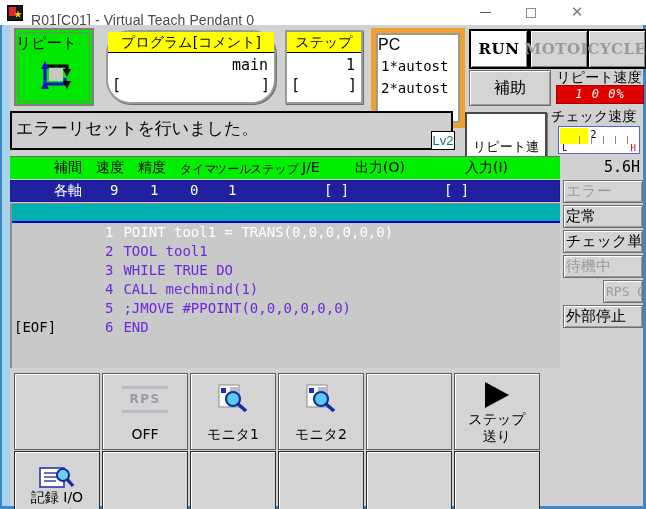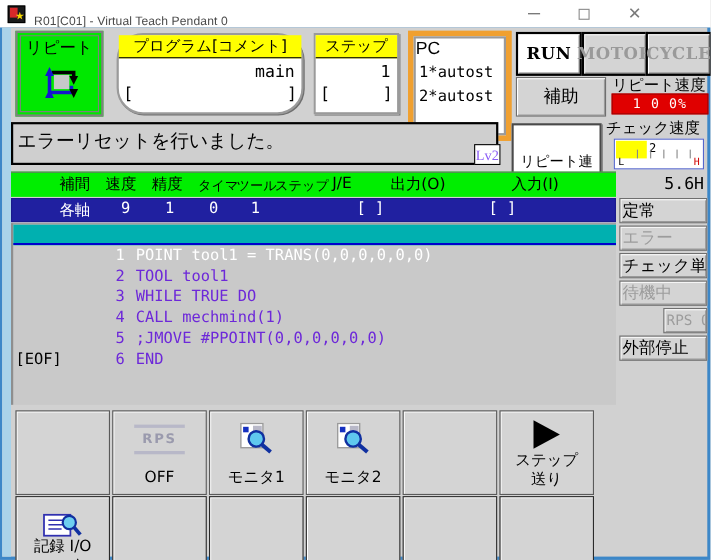--- a/index.html
+++ b/index.html
@@ -25,21 +25,21 @@
   #title-icon {
     width: 16px; height: 16px; margin-left: 7px; margin-right: 8px;
     position: relative; flex: none;
   }
   #title-icon .bk { position:absolute; left:0; top:0; width:16px; height:16px;
     background:#1a1a1a; border:1px solid #000; box-sizing:border-box; }
   #title-icon .rd { position:absolute; left:2px; top:2px; width:7px; height:9px; background:#d8282a;}
   #title-icon .yl { position:absolute; left:7px; top:6px; width:8px; height:8px; background:#f5d800;
     clip-path: polygon(50% 0%, 61% 35%, 98% 35%, 68% 57%, 79% 91%, 50% 70%, 21% 91%, 32% 57%, 2% 35%, 39% 35%); }
   #title-text {
-    font-size: 11px; color: #4a4a4a; letter-spacing: .1px;
+    font-size: 14px; color: #4a4a4a; letter-spacing: .1px;
     white-space: nowrap;
     margin-top: 15px;
   }
   .wbtn {
     position:absolute; top:0; width:46px; height:25px;
     display:flex; align-items:center; justify-content:center;
     color:#5a5a5a; font-size:13px;
   }
   #win-min { right: 138px; }
   #win-max { right: 92px; }
@@ -69,21 +69,21 @@
 
   
   #btn-repeat {
     left:12px; top:3px; width:80px; height:78px;
     background:#00e800;
     border:2px solid #808080;
     box-shadow: inset 0 0 0 2px #00e800, inset 0 0 0 3px #7f7f7f;
   }
   #btn-repeat .lbl {
     position:absolute; left:0; right:0; top:4px;
-    text-align:center; font-size:15px; color:#000;
+    text-align:left; font-size:15px; color:#000;
     font-family:"DejaVu Sans", sans-serif;
   }
   #repeat-icon { position:absolute; left:20px; top:26px; width:40px; height:38px; }
 
   
   .card {
     background:#ffffff;
     border:2px solid #9a9a9a;
     box-shadow: inset 1px 1px 0 #ffffff, 1px 1px 0 #6f6f6f;
   }
@@ -147,21 +147,21 @@
   }
   #lbl-repspeed {
     position:absolute; left:551px; top:44px; width:92px; height:16px;
     font-size:14px; color:#000; text-align:center;
     font-family:"DejaVu Sans", sans-serif; white-space:nowrap;
   }
   #bar-repspeed {
     position:absolute; left:554px; top:60px; width:86px; height:17px;
     background:#e00000; border:1px solid #a00000;
     color:#ffffff; font-size:12px; text-align:center; line-height:17px;
-    font-family:"DejaVu Sans Mono", monospace; letter-spacing:1px;
+    font-family:"DejaVu Sans Mono", monospace; letter-spacing:1px;font-style:italic;
   }
 
   #btn-steprep {
     position:absolute; left:463px; top:87px; width:78px; height:48px;
     background:#ffffff; border:2px solid #4a4a4a;
     box-shadow: inset 1px 1px 0 #fff, 1px 1px 0 #7a7a7a;
     font-family:"DejaVu Sans", sans-serif;
   }
   #btn-steprep .l1, #btn-steprep .l2 {
     position:absolute; left:0; right:0; text-align:center; font-size:13px; color:#000;
@@ -191,22 +191,22 @@
   
   #msgbar {
     position:absolute; left:8px; top:86px; width:443px; height:39px;
     background:#cfcfcf; border:2px solid #000; box-sizing:border-box;
     font-size:17px; color:#000; padding:4px 0 0 4px;
     font-family:"DejaVu Sans", sans-serif;
   }
   #lv-badge {
     position:absolute; left:429px; top:106px; width:24px; height:19px;
     background:#ffffff; border:1px solid #000; box-sizing:border-box;
-    font-family:Liberation Serif, serif; font-size:13px;
-    text-align:center; line-height:17px; color:#8b5cf6;
+    font-family:Liberation Sans, sans-serif; font-size:13px;
+    text-align:center; line-height:17px; color:#0f766e;
   }
 
   
   #greenrow {
     position:absolute; left:8px; top:131px; width:550px; height:22px;
     background:#00ee00; border-top:1px solid #6f6f6f;
     font-family:"DejaVu Sans", sans-serif;
   }
   #greenrow span { position:absolute; top:2px; font-size:14px; color:#000; white-space:nowrap;}
   #greenrow .small { font-size:12px; top:4px; }
@@ -435,22 +435,22 @@
         <span class="n">5</span><span class="t">;JMOVE #PPOINT(0,0,0,0,0,0)</span>
       </div>
       <div class="codeline">
         <span class="n">6</span><span class="t">END</span>
       </div>
       <div id="eofline">[EOF]</div>
     </div>
 
     <div id="rstat">
       <div class="hrs">5.6H</div>
+      <div class="sbtn off">エラー</div>
       <div class="sbtn">定常</div>
-      <div class="sbtn off">エラー</div>
       <div class="sbtn">チェック単一</div>
       <div class="sbtn off">待機中</div>
       <div class="sbtn off mono">RPS OFF</div>
       <div class="sbtn">外部停止</div>
     </div>
 
     <div class="fkcol" id="fk0">
       <div class="fktop"></div>
       <div class="fkbot">
         <svg class="doc-ico" style="left:50%;transform:translateX(-50%)" viewBox="0 0 38 26">

